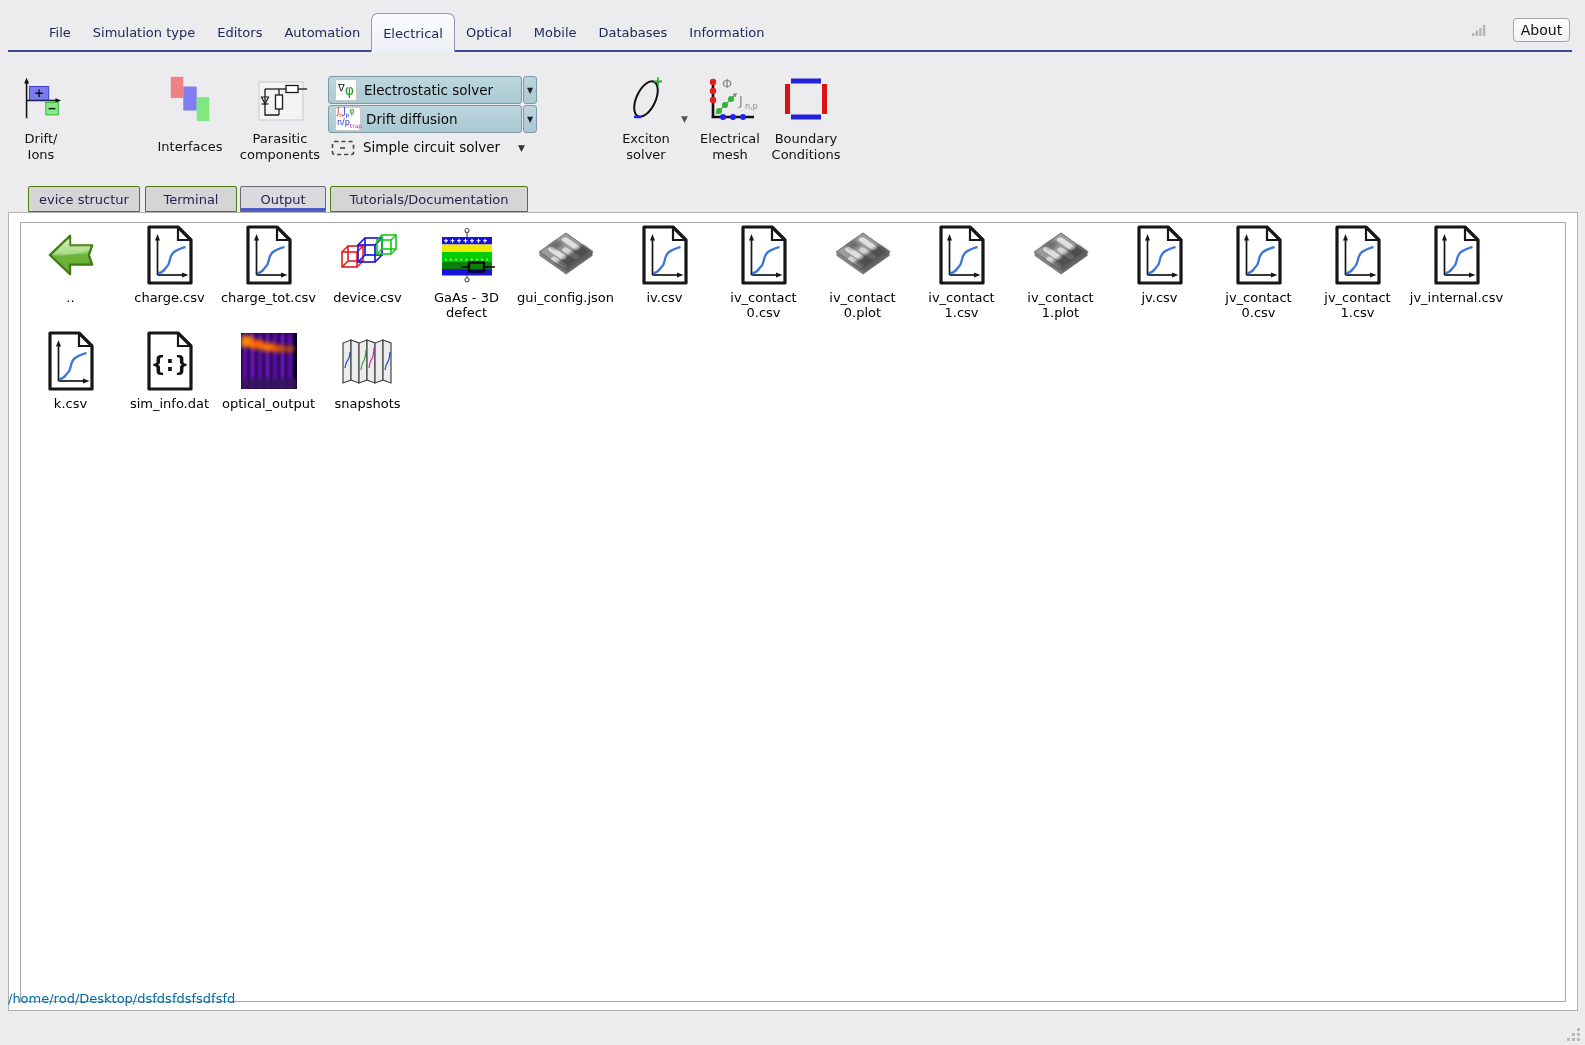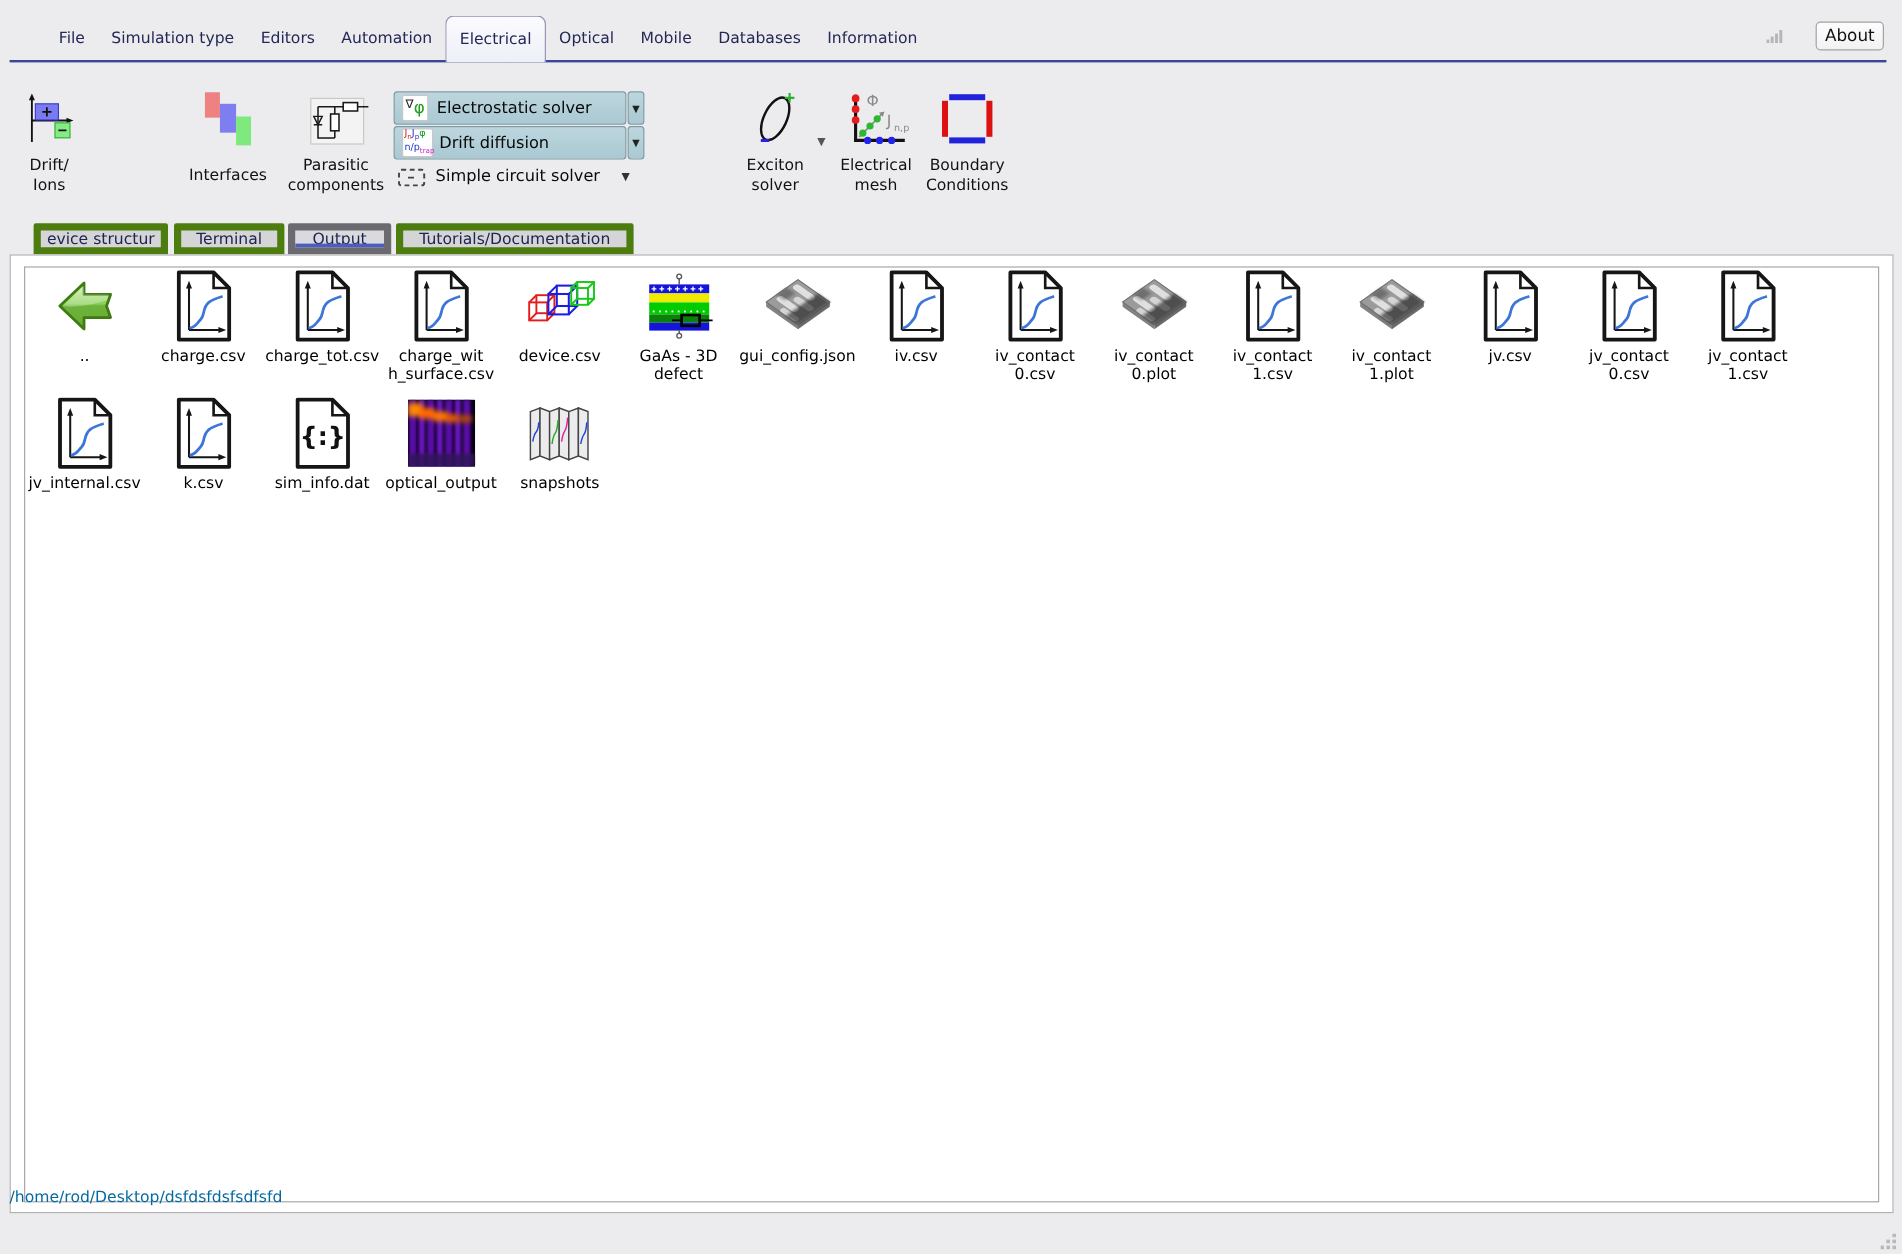--- a/index.html
+++ b/index.html
@@ -23,21 +23,21 @@
   .sicon .nabla { font-size:10px; color:#222; position:relative; top:-3px; }
   .sicon .phi { font-size:14px; color:#1ea01e; }
   .slabel { font-size:13.5px; color:#0a0a0a; }
   .dicon { background:#fff; border:1px solid #c8c8c8; border-radius:2px; width:26px; height:24px; display:flex; flex-direction:column; align-items:flex-start; justify-content:center; margin-right:5px; padding-left:1px; font-size:8px; line-height:8px; }
   .dicon sub { font-size:6px; }
   #circuit-row { position:absolute; left:331px; top:139px; display:flex; align-items:flex-start; }
   #circuit-row .clabel { font-size:13.5px; color:#0a0a0a; margin-left:8px; }
   #circuit-arrow { position:absolute; left:518px; top:143px; font-size:9px; color:#333; }
   #exciton-arrow { position:absolute; left:681px; top:114px; font-size:9px; color:#555; }
 
-  .tab2 { position:absolute; top:186px; height:26px; background:#d5d5d7; border:6px solid #4d7c0f; border-radius:2px 2px 0 0; display:flex; align-items:center; justify-content:center; font-size:13px; color:#20254f; overflow:hidden; white-space:nowrap; }
+  .tab2 { position:absolute; top:186px; height:26px; background:#d5d5d7; border:1px solid #4d7c0f; border-radius:2px 2px 0 0; display:flex; align-items:center; justify-content:center; font-size:13px; color:#20254f; overflow:hidden; white-space:nowrap; }
   .tab2.sel { background:#dadade; border-color:#6a6a70; }
   .tab2.sel::after { content:""; position:absolute; left:0; right:0; bottom:0; height:3.5px; background:#4c5cc5; }
 
   #panel-outer { position:absolute; left:8px; top:212px; width:1570px; height:799px; background:#fff; border:1px solid #b2b2b2; }
   #file-area { position:absolute; left:20px; top:222px; width:1546px; height:780px; background:#fff; border:1px solid #a8a8a8; }
   #file-grid { position:absolute; left:21px; top:224px; width:1487px; display:flex; flex-wrap:wrap; align-content:flex-start; }
   .fcell { width:99px; height:106px; display:flex; flex-direction:column; align-items:center; }
   .ficonbox { height:62px; width:99px; display:flex; align-items:center; justify-content:center; }
   .fname { margin-top:4px; font-size:13px; line-height:15px; text-align:center; white-space:pre-line; color:#000; }
 
@@ -455,29 +455,20 @@
       <div class="fcell">
       <div class="ficonbox">
           <svg class="fsvg" width="46" height="60">
             <use href="#sym-graph"></use>
           </svg>
         </div>
       <div class="fname">charge_tot.csv</div>
     </div>
       <div class="fcell">
       <div class="ficonbox">
-          <svg class="fsvg" width="46" height="60">
-            <use href="#sym-graph"></use>
-          </svg>
-        </div>
-      <div class="fname">charge_wit
-h_surface.csv</div>
-    </div>
-      <div class="fcell">
-      <div class="ficonbox">
           <svg class="fsvg" width="58" height="46">
             <use href="#sym-cubes"></use>
           </svg>
         </div>
       <div class="fname">device.csv</div>
     </div>
       <div class="fcell">
       <div class="ficonbox">
           <svg class="fsvg" width="56" height="58">
             <use href="#sym-stack"></use>

